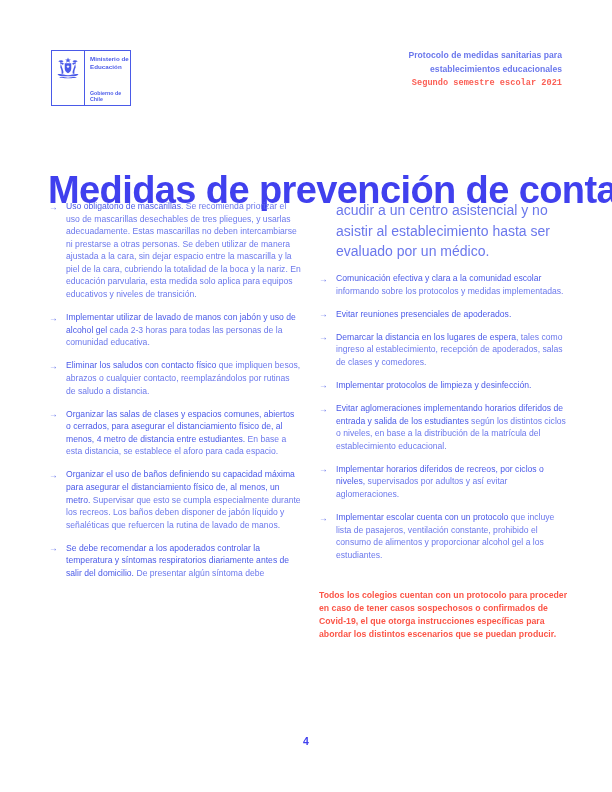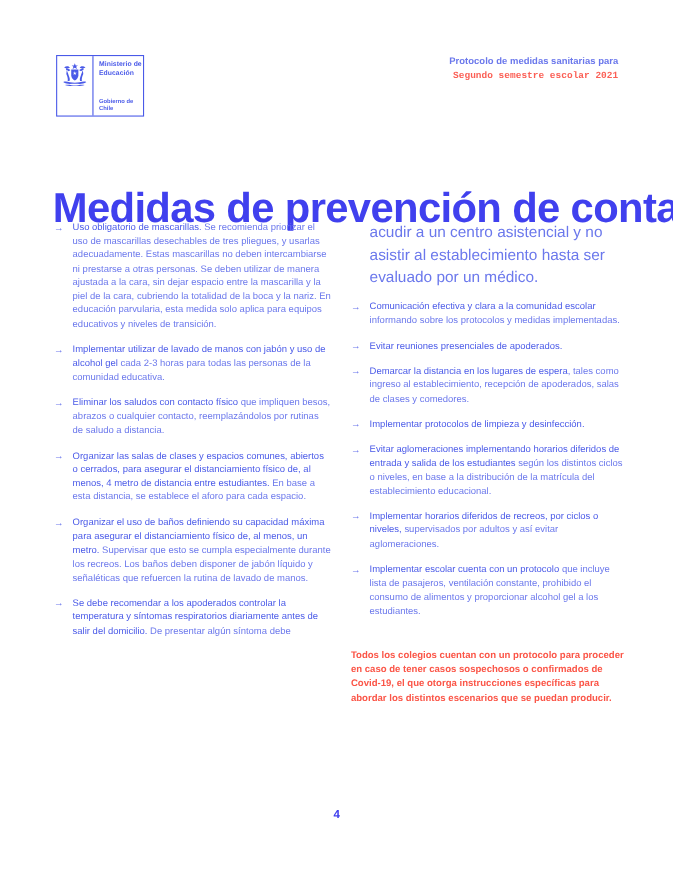--- a/index.html
+++ b/index.html
@@ -203,20 +203,21 @@
       </div>
       <div class="logo-text-cell">
         <div class="logo-ministry">Ministerio de</div>
         <div class="logo-ministry">Educación</div>
         <div class="logo-gob">Gobierno de Chile</div>
       </div>
     </div>
 
     <div class="header-lines">
       <span class="hl-blue">Protocolo de medidas sanitarias para</span>
+      <span class="hl-blue">establecimientos educacionales</span>
       <span class="hl-red">Segundo semestre escolar 2021</span>
     </div>
   </div>
 
   <h1 class="title">Medidas de prevención de contagio</h1>
 
   <div class="columns">
 
     <div class="col col-left">
       <div class="bullet">

